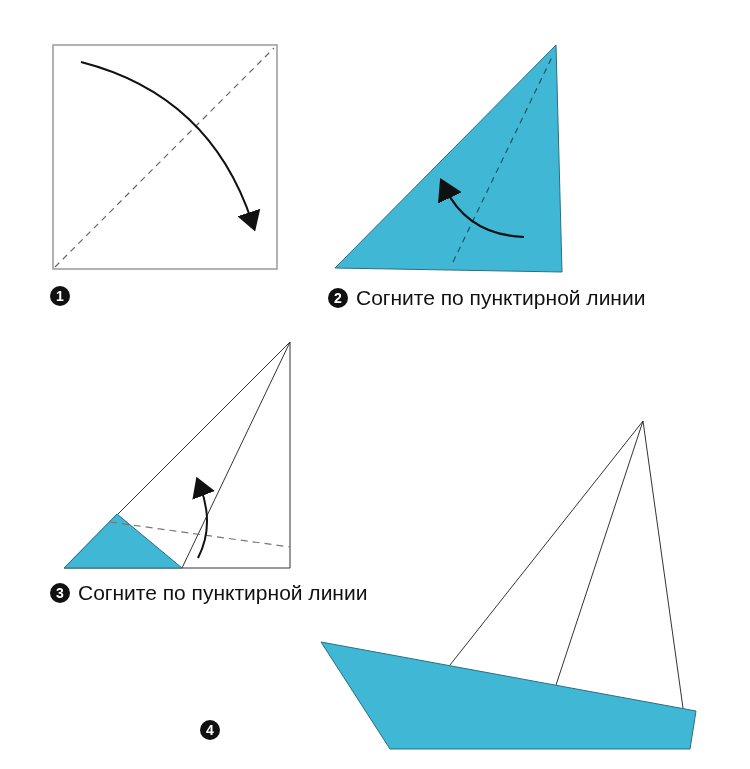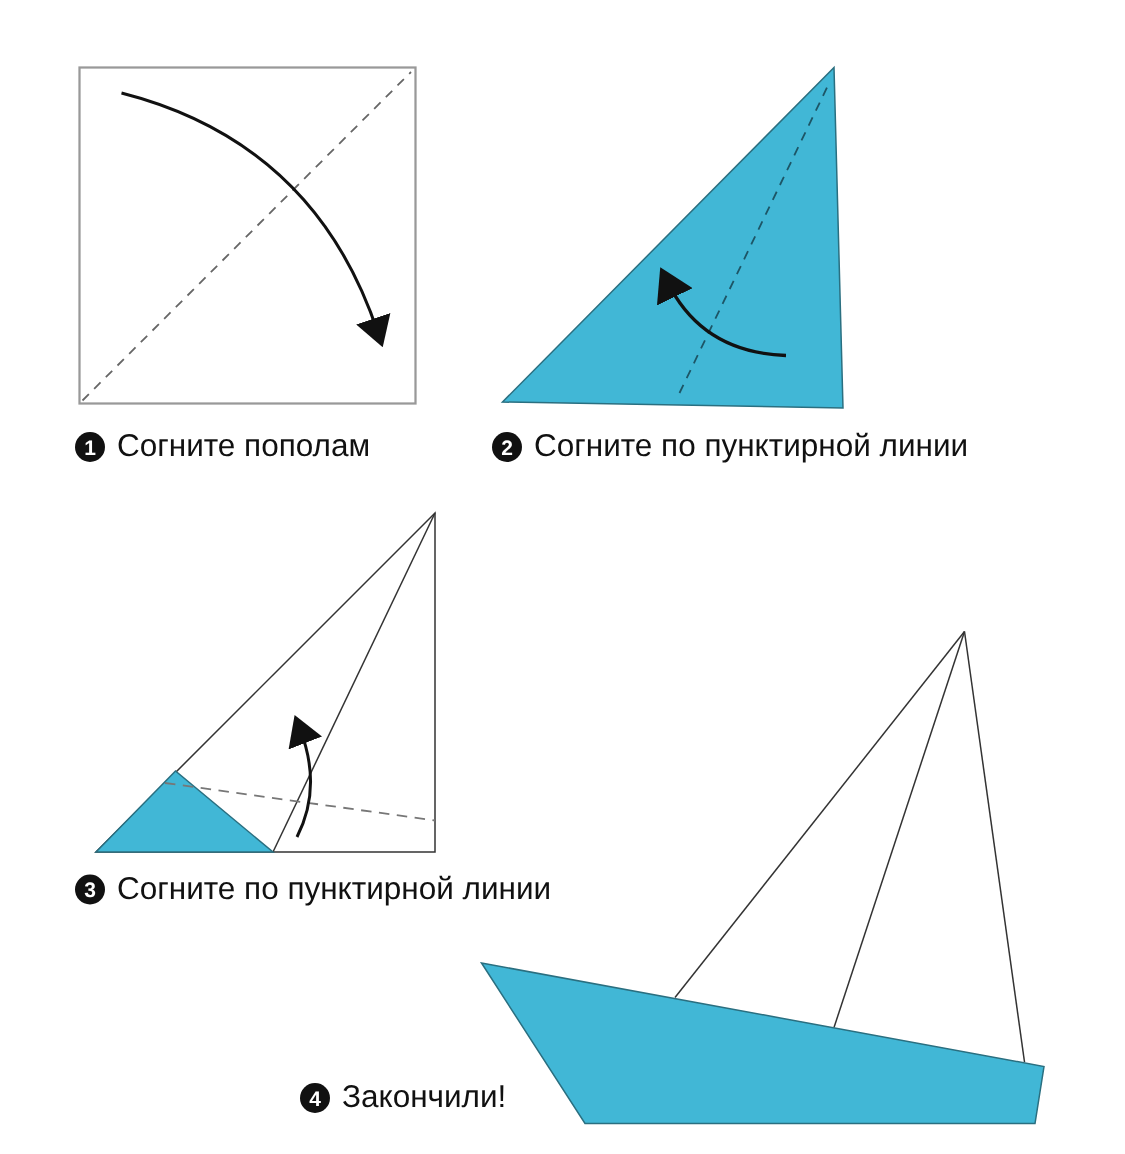--- a/index.html
+++ b/index.html
@@ -41,26 +41,24 @@
   <g>
     <line x1="450" y1="665" x2="643" y2="421" stroke="#333" stroke-width="1"></line>
     <line x1="556" y1="685" x2="643" y2="421" stroke="#333" stroke-width="1"></line>
     <line x1="683" y1="708" x2="643" y2="421" stroke="#333" stroke-width="1"></line>
     <polygon points="321,642 696,711 690,749 390,749" fill="#41b7d6" stroke="#2a6f80" stroke-width="1"></polygon>
   </g>
 </svg>
 
 <div class="caption" style="left:50px; top:286px;">
   <span class="badge">1</span>
-  <span>Согните пополам</span>
 </div>
 <div class="caption" style="left:328px; top:286px;">
   <span class="badge">2</span>
   <span>Согните по пунктирной линии</span>
 </div>
 <div class="caption" style="left:50px; top:581px;">
   <span class="badge">3</span>
   <span>Согните по пунктирной линии</span>
 </div>
 <div class="caption" style="left:200px; top:720px;">
   <span class="badge">4</span>
-  <span>Закончили!</span>
 </div>
 
 </body></html>

